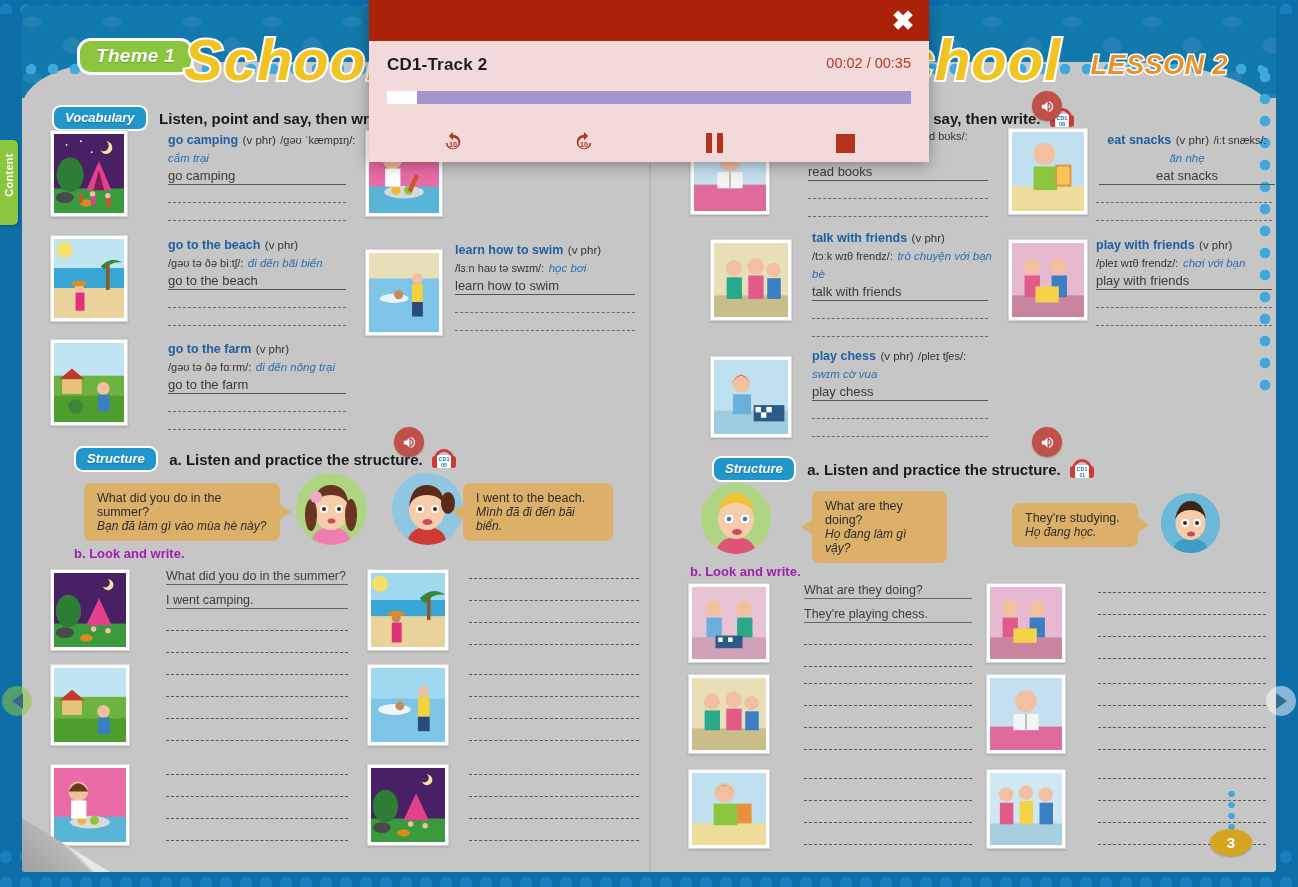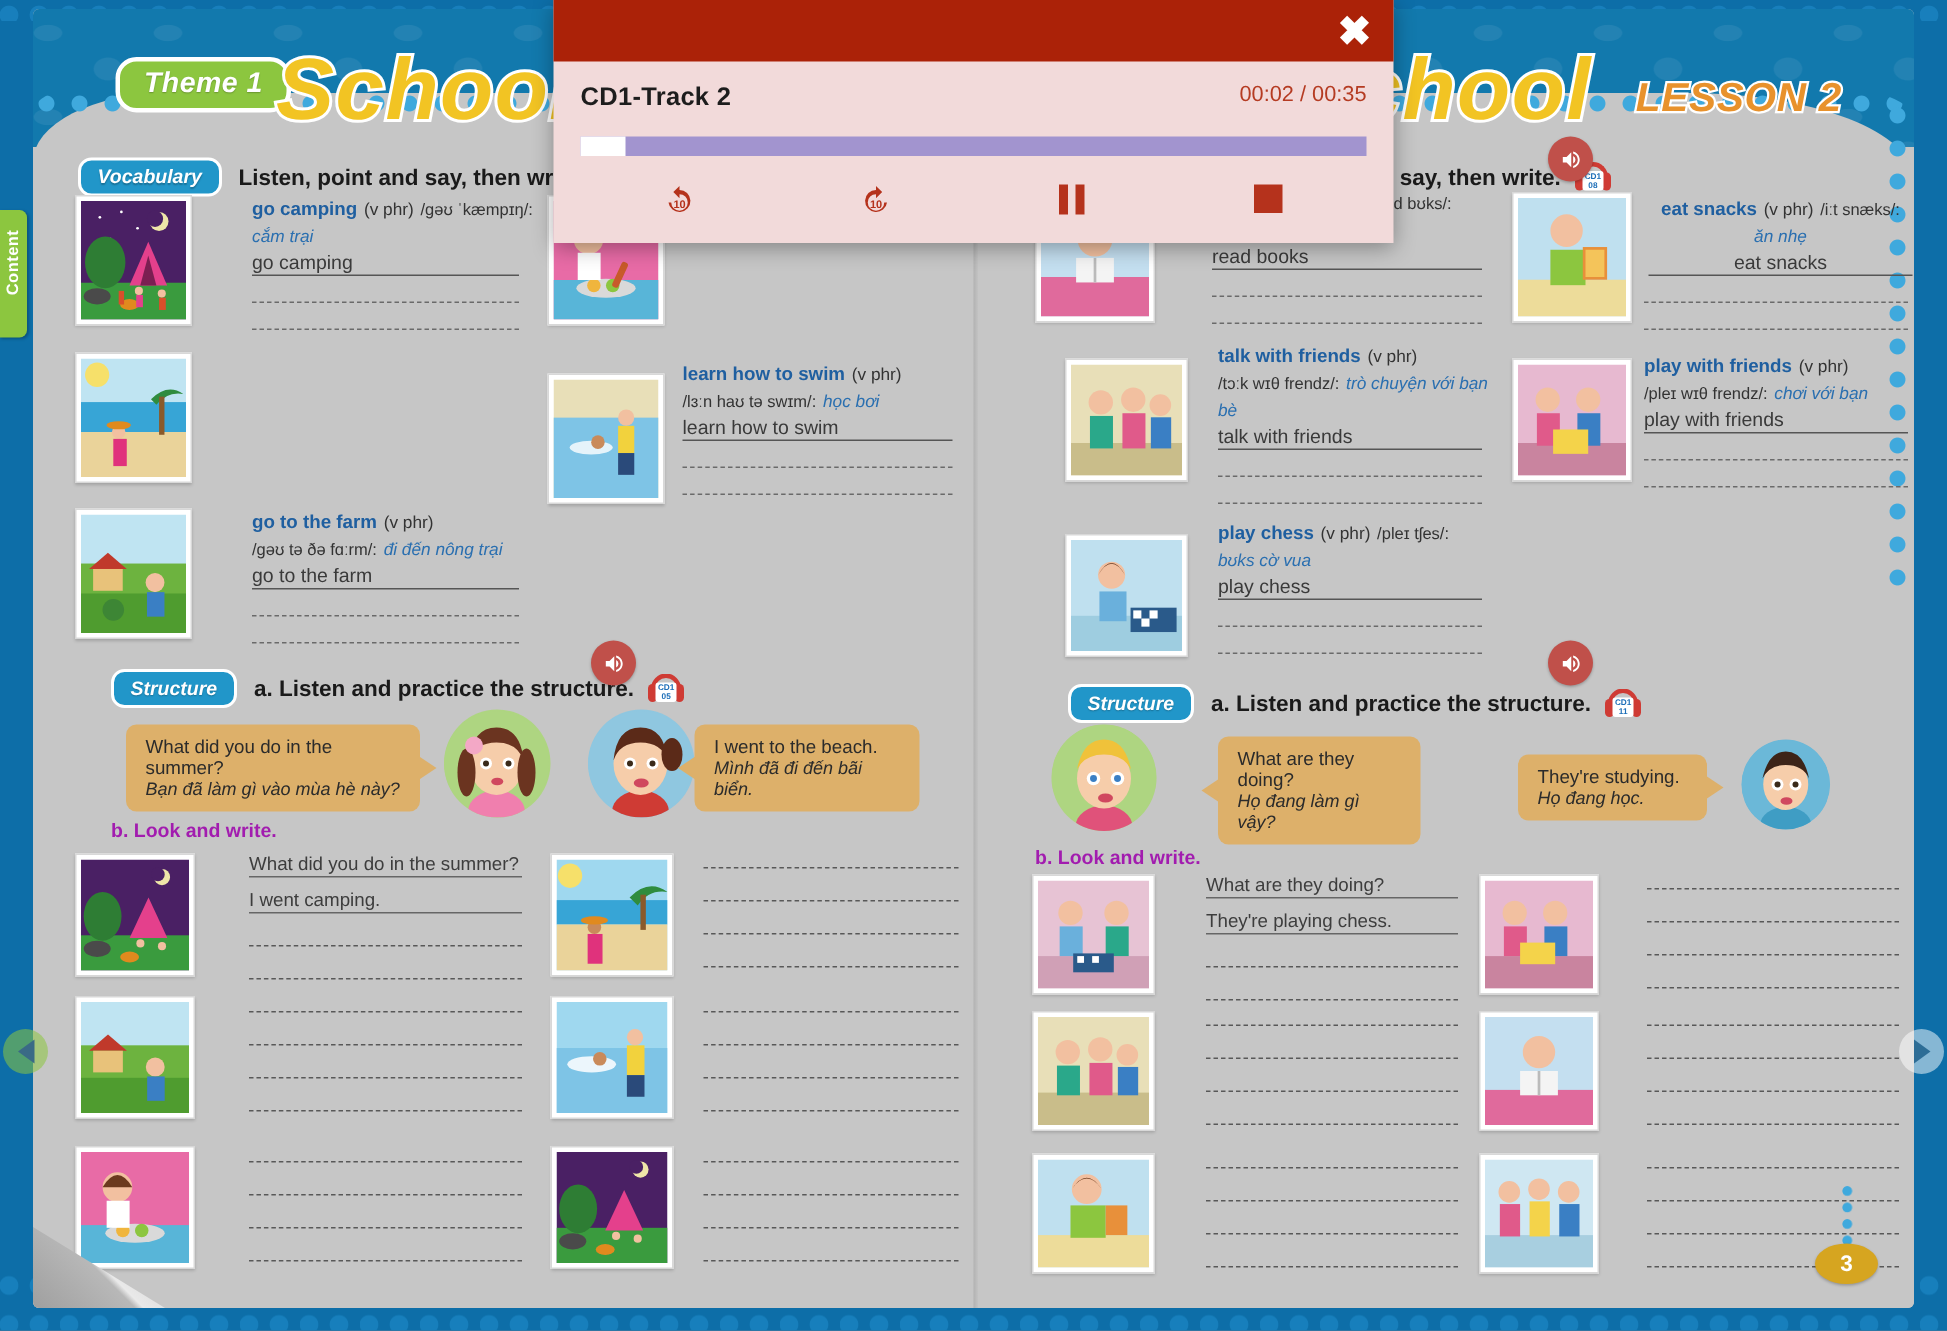--- a/index.html
+++ b/index.html
@@ -243,21 +243,21 @@
   .track-title { font-size:17px; font-weight:bold; color:#1d1d1d; letter-spacing:.2px; }
   .track-time { position:absolute; right:18px; top:14px; font-size:14.5px; color:#b53b22; }
   .progress {
     margin-top:16px; height:13px; background:#a294cf; position:relative;
   }
   .progress .fill { position:absolute; left:0; top:0; bottom:0; width:5.7%; background:#ffffff; }
   .controls {
     margin-top:19px; display:flex; align-items:center;
   }
   .ctrl {
-    flex:1; display:flex; align-items:flex-start; justify-content:center;
+    flex:1; display:flex; align-items:flex-end; justify-content:center;
     background:none; border:none; cursor:pointer; height:30px;text-decoration:underline;
   }
   .ctrl svg { width:22px; height:22px; }
   .ctrl .pause-b { width:6px; height:20px; background:#b5321c; display:inline-block; }
   .ctrl .pause-b + .pause-b { margin-left:5px; }
   .ctrl .stop-b { width:19px; height:19px; background:#b5321c; display:inline-block; }
 </style>
 </head>
 <body>
 
@@ -341,20 +341,29 @@
         <circle cx="12" cy="12" r="9" fill="#f6e06a"></circle>
         <rect y="32" width="78" height="22" fill="#37a5d6"></rect>
         <rect y="54" width="78" height="33" fill="#ead39a"></rect>
         <path d="M52 30 q12 -12 24 -4 q-12 -2 -20 8 z" fill="#2f8c3e"></path>
         <rect x="58" y="28" width="4" height="28" fill="#8a5a2a"></rect>
         <circle cx="28" cy="54" r="5" fill="#f2c0a0"></circle>
         <rect x="24" y="59" width="10" height="20" fill="#e0327c"></rect>
         <ellipse cx="28" cy="49" rx="9" ry="3" fill="#e08a1e"></ellipse>
       </svg>
     </div>
+    <div class="vocab" style="left:146px; top:229px; width:190px;">
+      <span class="w">go to the beach</span>
+      <span class="pos">(v phr)</span><br>
+      <span class="ipa">/ɡəʊ tə ðə biːtʃ/:</span>
+      <span class="vi">đi đến bãi biển</span><br>
+      <span class="ans" style="width:178px;">go to the beach</span>
+      <div class="wline" style="width:178px;"></div>
+      <div class="wline" style="width:178px;"></div>
+    </div>
 
     <div class="thumb" style="left:343px; top:243px; width:78px; height:87px;">
       <svg class="art" viewBox="0 0 78 87" preserveAspectRatio="none">
         <rect width="78" height="87" fill="#e8dfb8"></rect>
         <rect y="28" width="78" height="59" fill="#7ec4e6"></rect>
         <ellipse cx="28" cy="50" rx="16" ry="5" fill="#fff" opacity=".8"></ellipse>
         <circle cx="33" cy="46" r="5" fill="#c98a5a"></circle>
         <rect x="48" y="34" width="12" height="20" fill="#f2d23d"></rect>
         <circle cx="54" cy="28" r="6" fill="#f2c0a0"></circle>
         <rect x="48" y="54" width="12" height="16" fill="#2a4a7a"></rect>
@@ -677,21 +686,21 @@
         <rect x="44" y="50" width="34" height="18" fill="#2a5a8a"></rect>
         <rect x="46" y="52" width="6" height="6" fill="#fff"></rect>
           <rect x="58" y="52" width="6" height="6" fill="#fff"></rect>
           <rect x="52" y="58" width="6" height="6" fill="#fff"></rect>
       </svg>
     </div>
     <div class="vocab" style="left:790px; top:340px; width:180px;">
       <span class="w">play chess</span>
       <span class="pos">(v phr)</span>
       <span class="ipa">/pleɪ tʃes/:</span><br>
-      <span class="vi">bʊks cờ vua</span><br>
+      <span class="vi">swɪm cờ vua</span><br>
       <span class="ans" style="width:176px;">play chess</span>
       <div class="wline" style="width:176px;"></div>
       <div class="wline" style="width:176px;"></div>
     </div>
 
     <div class="row-head" style="left:690px; top:450px;">
       <span class="sec-pill">Structure</span>
       <span class="sec-instr">a. Listen and practice the structure.</span>
       <span class="cd-icon">
         <span class="band"></span><span class="ear l"></span><span class="ear r"></span>

